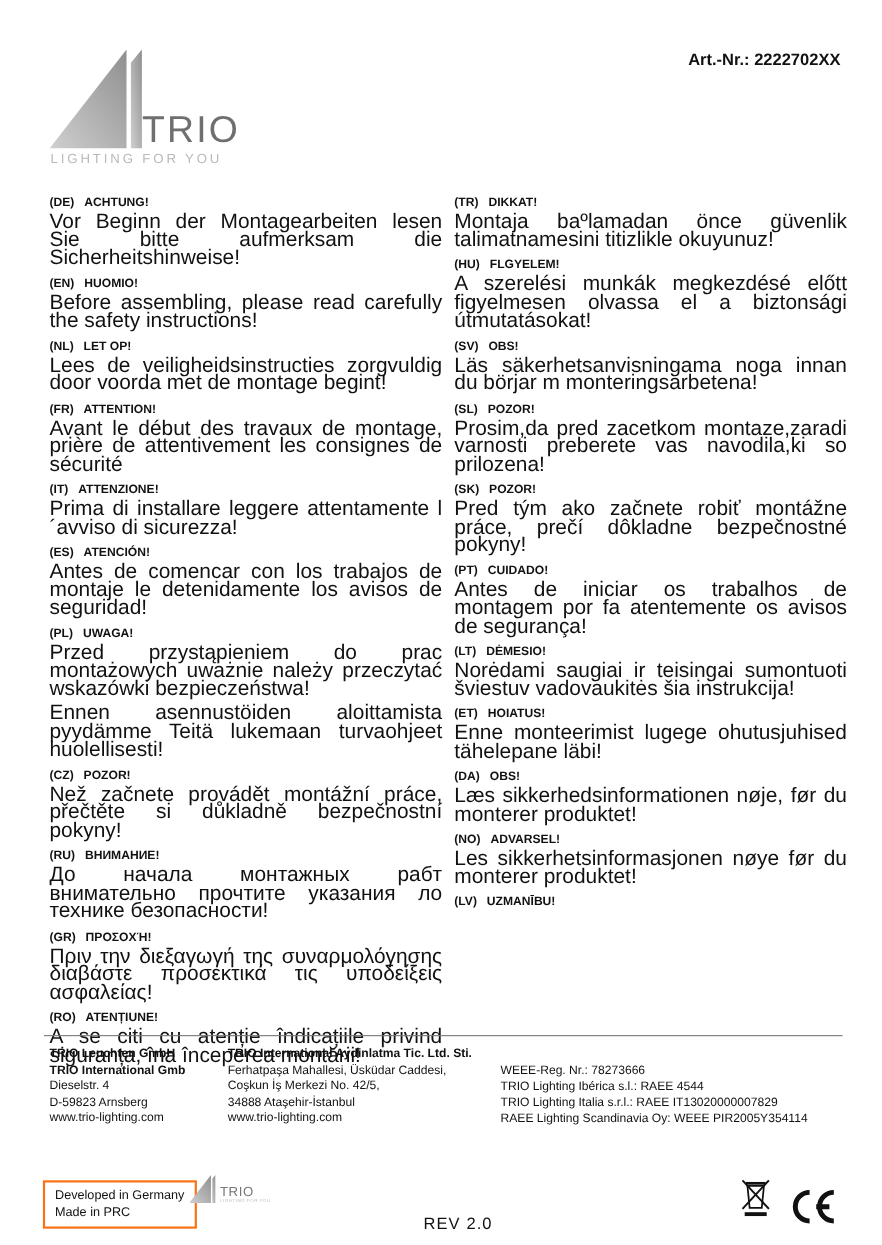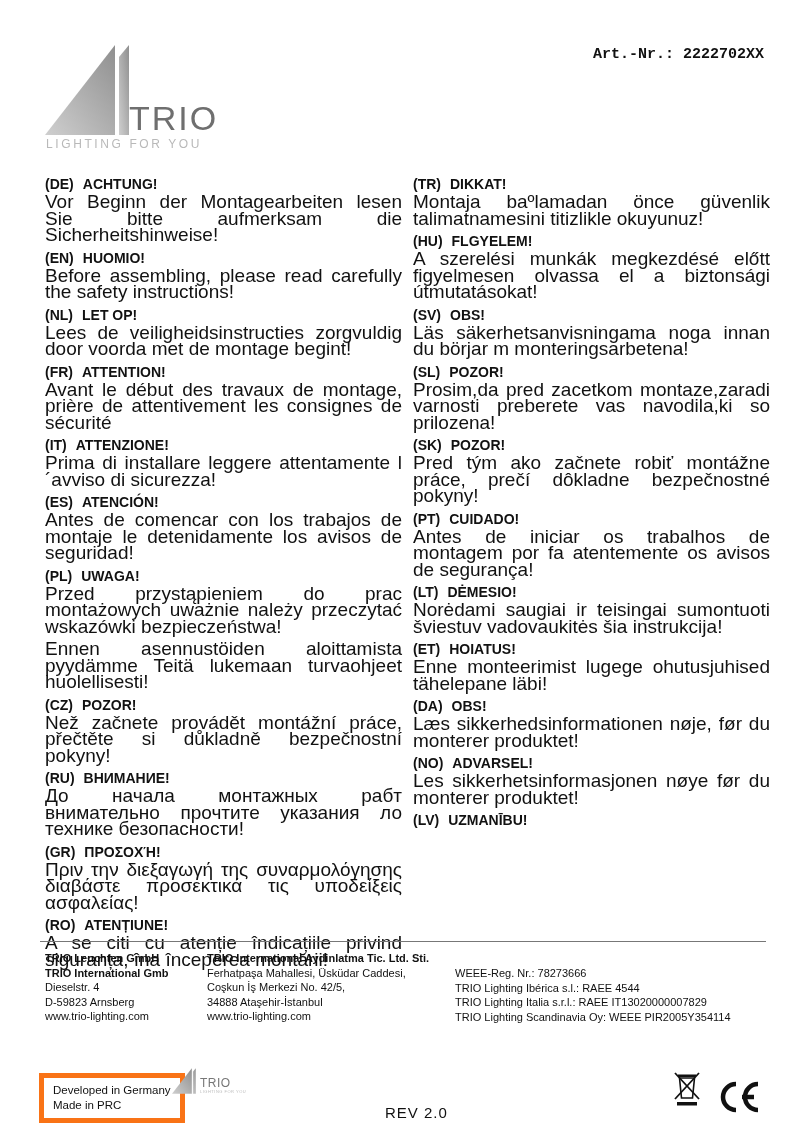--- a/index.html
+++ b/index.html
@@ -2,44 +2,44 @@
 <html><head>
 <meta charset="utf-8">
 <style>
   html,body { margin:0; padding:0; background:#ffffff; }
   .page {
     position:relative; width:802px; height:1132px; background:#ffffff;
     font-family:"Liberation Sans", sans-serif; color:#111; overflow:hidden;
   }
 
   
-  .artnr { position:absolute; top:46px; right:38px; font-size:15px; font-weight:bold;font-family:Liberation Mono, monospace; }
+  .artnr { position:absolute; top:46px; right:38px; font-size:15px; font-weight:bold; }
 
   .logo { position:absolute; left:45px; top:45px; width:210px; height:112px; }
   .logo-triangle { position:absolute; left:0; top:0; }
   .logo-word { position:absolute; left:84px; top:54px; font-size:34px; color:#6f6f6f; letter-spacing:2px; }
   .logo-tag  { position:absolute; left:1px; top:92px; font-size:12px; color:#b9b9b9; letter-spacing:2.6px; white-space:nowrap; }
 
   
   .warnings { position:absolute; left:45px; top:176px; width:725px; display:flex; gap:11px; }
   .wcol { width:357px; }
   .warning { margin-bottom:6px; }
-  .wtitle { font-weight:bold; font-size:14px; line-height:17px; margin-bottom:1px; }
+  .wtitle { font-weight:bold; font-size:11px; line-height:17px; margin-bottom:1px; }
   .wlang { margin-right:9px; }
   .wtext { font-size:19px; line-height:16.5px; text-align:justify; }
 
   
   .divider { position:absolute; left:40px; top:941px; width:726px; border-top:1.5px solid #777; }
   .footer-cols { position:absolute; left:45px; top:951px; display:flex; font-size:11px; line-height:14.5px; }
   .fcol.c1 { width:162px; }
   .fcol.c2 { width:248px; }
   .fcol.c3 { width:315px; padding-top:15px; }
   .fline.b { font-weight:bold; }
 
-  .origin-box { position:absolute; left:39px; top:1073px; border:5px solid #f97316; padding:5px 9px; font-size:11.5px; line-height:15px; }
+  .origin-box { position:absolute; left:39px; top:1073px; border:2px solid #f97316; padding:5px 9px; font-size:11.5px; line-height:15px; }
 
   .mini-logo { position:absolute; left:172px; top:1068px; display:flex; align-items:flex-end; gap:2px; }
   .mini-word { font-size:12px; color:#777; line-height:11px; letter-spacing:0.5px; }
   .mini-tag  { font-size:4px; color:#bbb; letter-spacing:0.5px; white-space:nowrap; }
 
   .rev { position:absolute; left:385px; top:1104px; font-size:15px; letter-spacing:1px; }
 
   .weee { position:absolute; left:674px; top:1072px; }
   .ce   { position:absolute; left:714px; top:1081px; }
 </style>
@@ -176,21 +176,21 @@
         <div class="fline b">TRIO International Aydinlatma Tic. Ltd. Sti.</div>
         <div class="fline">Ferhatpaşa Mahallesi, Üsküdar Caddesi,</div>
         <div class="fline">Coşkun İş Merkezi No. 42/5,</div>
         <div class="fline">34888 Ataşehir-İstanbul</div>
         <div class="fline">www.trio-lighting.com</div>
       </div>
     <div class="fcol c3" id="fcol3">
         <div class="fline">WEEE-Reg. Nr.: 78273666</div>
         <div class="fline">TRIO Lighting Ibérica s.l.: RAEE 4544</div>
         <div class="fline">TRIO Lighting Italia s.r.l.: RAEE IT13020000007829</div>
-        <div class="fline">TRIO Lighting Scandinavia Oy: WEEE PIR2005Y354114</div>
+        <div class="fline">RAEE Lighting Scandinavia Oy: WEEE PIR2005Y354114</div>
       </div>
   </div>
 
   <div class="origin-box">
     <div>Developed in Germany</div>
     <div>Made in PRC</div>
   </div>
 
   <div class="mini-logo">
     <svg width="26" height="26" viewBox="0 0 92 90">

